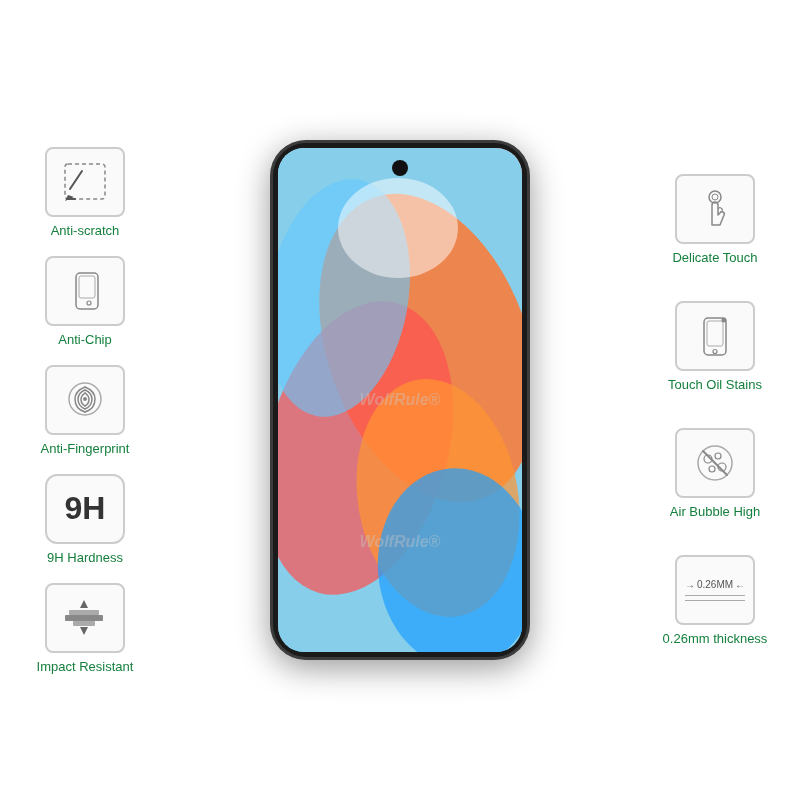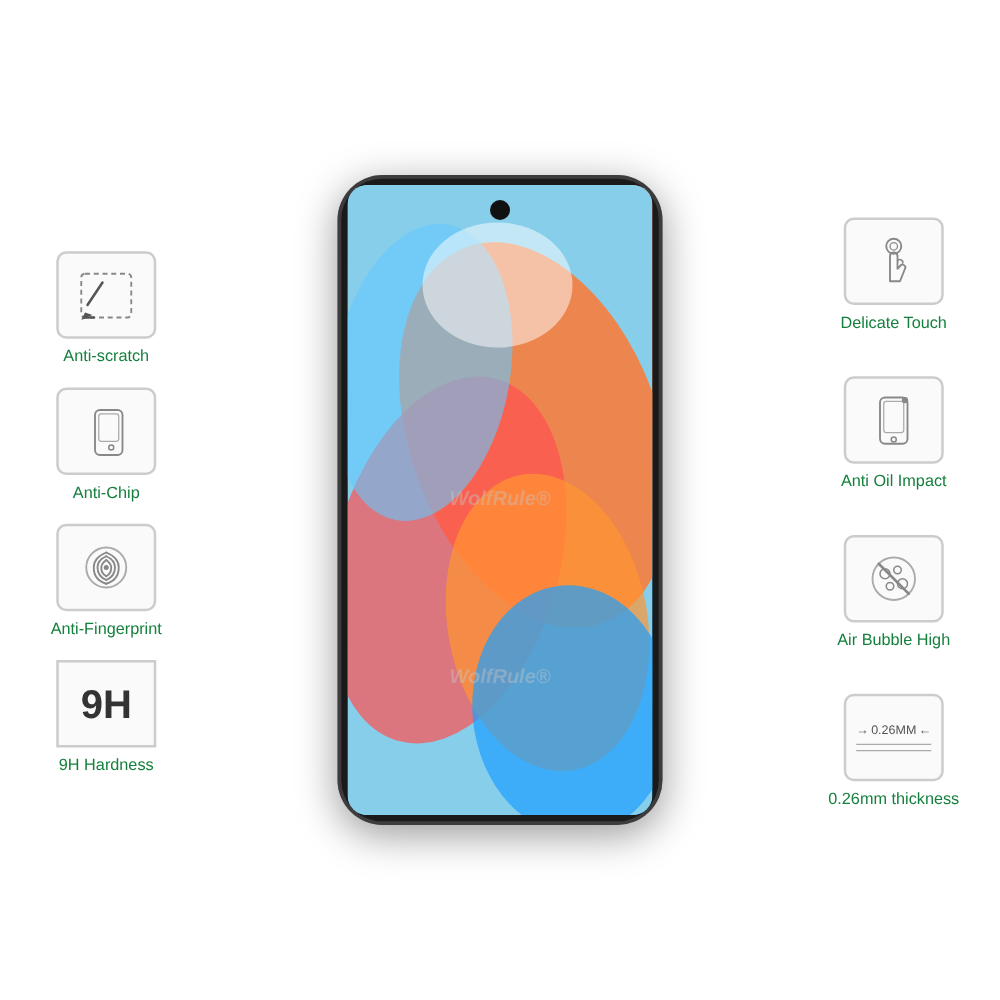--- a/index.html
+++ b/index.html
@@ -85,21 +85,21 @@
       box-shadow: 0 8px 32px rgba(0,0,0,0.4);
       overflow: hidden;
     }
 
     .phone-screen {
       position: absolute;
       top: 8px;
       left: 8px;
       right: 8px;
       bottom: 8px;
-      border-radius: 16px;
+      border-radius: 26px;
       overflow: hidden;
       background: #111;
     }
 
     .phone-wallpaper {
       width: 100%;
       height: 100%;
       background: linear-gradient(135deg, 
         #87ceeb 0%, 
         #ffffff 15%, 
@@ -163,21 +163,21 @@
     
     svg {
       display: block;
     }
 
     
     .hardness-box {
       width: 80px;
       height: 70px;
       border: 2px solid #ccc;
-      border-radius: 0;
+      border-radius: 12px;
       display: flex;
       align-items: center;
       justify-content: center;
       background: #fafafa;
       font-size: 32px;
       font-weight: bold;
       color: #333;
     }
 
     
@@ -248,20 +248,34 @@
       <span class="feature-label">Anti-Fingerprint</span>
     </div>
 
     <div class="feature-item">
       <div class="hardness-box">
         <span>9H</span>
       </div>
       <span class="feature-label">9H Hardness</span>
     </div>
 
+    <div class="feature-item">
+      <div class="feature-icon-box">
+        <svg width="55" height="45" viewBox="0 0 55 45">
+
+          <rect x="8" y="20" width="38" height="6" rx="1" fill="#888"></rect>
+          <rect x="12" y="15" width="30" height="5" rx="1" fill="#aaa"></rect>
+          <rect x="16" y="26" width="22" height="5" rx="1" fill="#aaa"></rect>
+
+          <polygon points="27,5 23,13 31,13" fill="#666"></polygon>
+          <polygon points="27,40 23,32 31,32" fill="#666"></polygon>
+        </svg>
+      </div>
+      <span class="feature-label">Impact Resistant</span>
+    </div>
 
   </div>
 
   <div class="phone-wrapper">
     <div class="phone-outer">
       <div class="phone-screen">
         <div class="phone-wallpaper">
 
           <svg width="244" height="504" viewBox="0 0 244 504" style="position:absolute;top:0;left:0;width:100%;height:100%;">
 
@@ -305,21 +319,21 @@
     <div class="feature-item">
       <div class="feature-icon-box">
         <svg width="50" height="45" viewBox="0 0 50 45">
           <rect x="14" y="4" width="22" height="37" rx="4" ry="4" fill="none" stroke="#888" stroke-width="1.5"></rect>
           <rect x="17" y="7" width="16" height="25" rx="2" fill="none" stroke="#aaa" stroke-width="1"></rect>
           <circle cx="25" cy="37.5" r="2" fill="none" stroke="#888" stroke-width="1.2"></circle>
 
           <circle cx="34" cy="6" r="2.5" fill="#888"></circle>
         </svg>
       </div>
-      <span class="feature-label">Anti Oil Impact</span>
+      <span class="feature-label">Touch Oil Stains</span>
     </div>
 
     <div class="feature-item">
       <div class="feature-icon-box">
         <svg width="50" height="45" viewBox="0 0 50 45">
 
           <circle cx="25" cy="22" r="17" fill="none" stroke="#aaa" stroke-width="1.5"></circle>
           <line x1="13" y1="10" x2="37" y2="34" stroke="#888" stroke-width="2" stroke-linecap="round"></line>
 
           <circle cx="18" cy="18" r="4" fill="none" stroke="#888" stroke-width="1.2"></circle>

